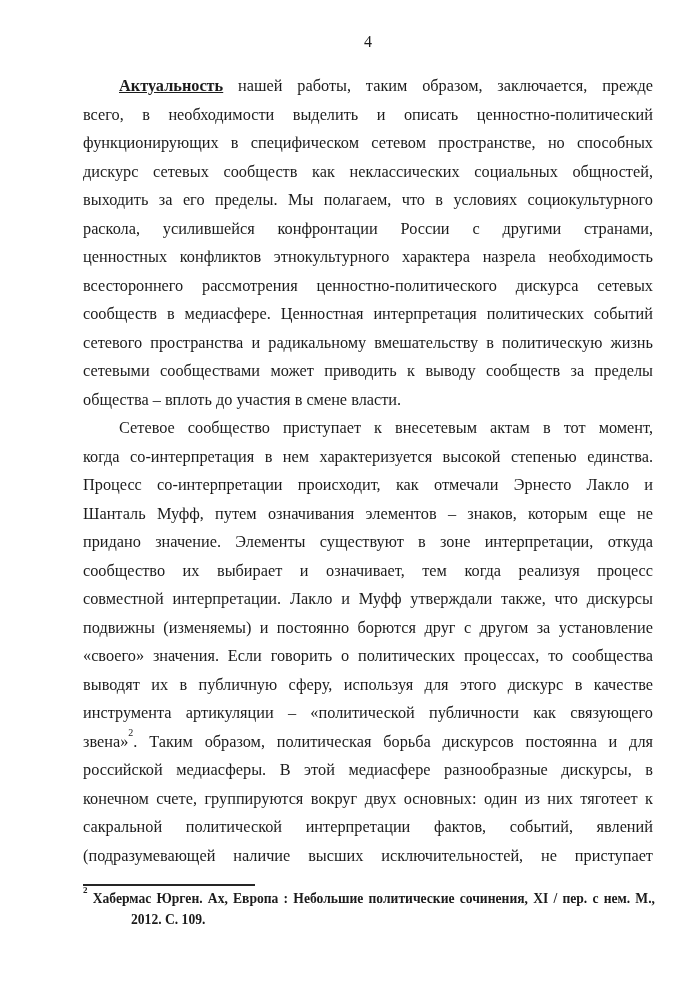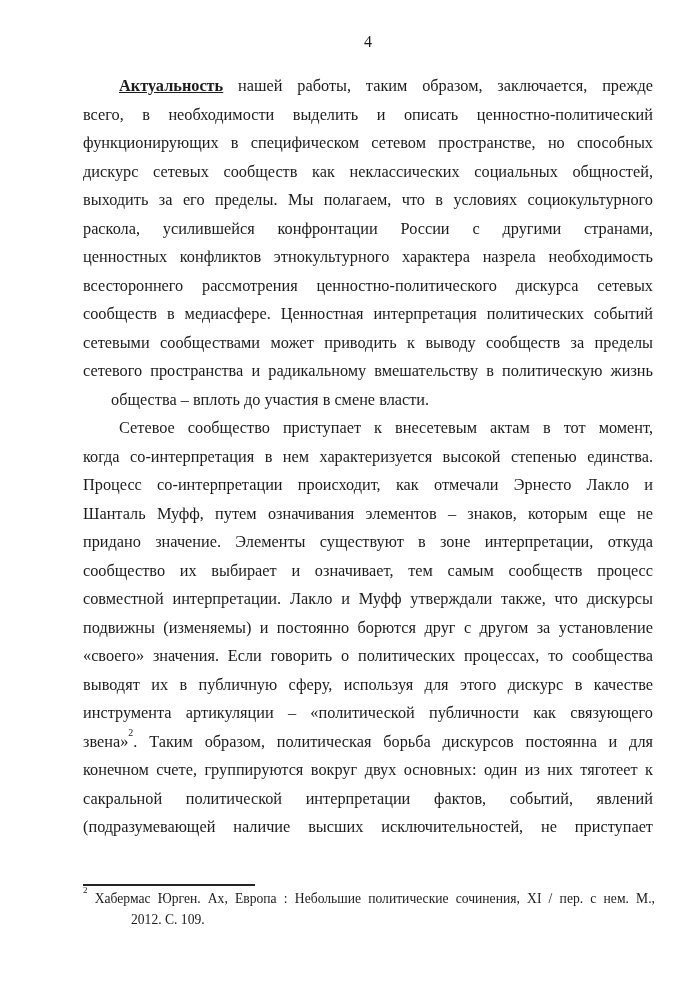--- a/index.html
+++ b/index.html
@@ -33,21 +33,21 @@
   }
   .paragraph { margin: 0; padding: 0; }
   .line {
     font-size: 16.3px;
     line-height: 28.5px;
     height: 28.5px;
     text-align: justify;
     text-align-last: justify;
   }
   .line.first-line { text-indent: 36px; }
-  .line.end-line { text-align-last: left; margin-left: 28px; }
+  .line.end-line { text-align-last: left; }
   .seg-bold { font-weight: bold; text-decoration: underline; }
   .seg-sup {
     font-size: 10px;
     position: relative;
     top: -0.45em;
     line-height: 0;
   }
   .footnote-separator {
     position: absolute;
     left: 83px;
@@ -61,20 +61,21 @@
     left: 83px;
     top: 889px;
     width: 572px;
   }
   .fn-line {
     font-size: 13.6px;
     line-height: 20.5px;
     height: 20.5px;
     text-align: justify;
     text-align-last: justify;
+    font-weight: bold;
   }
   .fn-line.end-line { text-align-last: left; margin-left: 48px; }
   .fn-line .seg-sup {
     font-size: 9px;
     top: -0.5em;
   }
 </style>
 </head>
 <body>
 
@@ -85,37 +86,38 @@
       <div class="paragraph">
         <div class="line first-line"><span class="seg-bold">Актуальность</span><span class=""> нашей работы, таким образом, заключается, прежде</span></div>
         <div class="line"><span class="">всего, в необходимости выделить и описать ценностно-политический</span></div>
         <div class="line"><span class="">функционирующих в специфическом сетевом пространстве, но способных</span></div>
         <div class="line"><span class="">дискурс сетевых сообществ как неклассических социальных общностей,</span></div>
         <div class="line"><span class="">выходить за его пределы. Мы полагаем, что в условиях социокультурного</span></div>
         <div class="line"><span class="">раскола, усилившейся конфронтации России с другими странами,</span></div>
         <div class="line"><span class="">ценностных конфликтов этнокультурного характера назрела необходимость</span></div>
         <div class="line"><span class="">всестороннего рассмотрения ценностно-политического дискурса сетевых</span></div>
         <div class="line"><span class="">сообществ в медиасфере. Ценностная интерпретация политических событий</span></div>
+        <div class="line"><span class="">сетевого пространства и радикальному вмешательству в политическую жизнь</span></div>
         <div class="line"><span class="">сетевыми сообществами может приводить к выводу сообществ за пределы</span></div>
-        <div class="line"><span class="">сетевого пространства и радикальному вмешательству в политическую жизнь</span></div>
         <div class="line end-line"><span class="">общества – вплоть до участия в смене власти.</span></div>
       </div>
       <div class="paragraph">
         <div class="line first-line"><span class="">Сетевое сообщество приступает к внесетевым актам в тот момент,</span></div>
         <div class="line"><span class="">когда со-интерпретация в нем характеризуется высокой степенью единства.</span></div>
         <div class="line"><span class="">Процесс со-интерпретации происходит, как отмечали Эрнесто Лакло и</span></div>
         <div class="line"><span class="">Шанталь Муфф, путем означивания элементов – знаков, которым еще не</span></div>
         <div class="line"><span class="">придано значение. Элементы существуют в зоне интерпретации, откуда</span></div>
-        <div class="line"><span class="">сообщество их выбирает и означивает, тем самым сообществ процесс</span></div>
+        <div class="line"><span class="">сообщество их выбирает и означивает, тем когда реализуя процесс</span></div>
         <div class="line"><span class="">совместной интерпретации. Лакло и Муфф утверждали также, что дискурсы</span></div>
         <div class="line"><span class="">подвижны (изменяемы) и постоянно борются друг с другом за установление</span></div>
         <div class="line"><span class="">«своего» значения. Если говорить о политических процессах, то сообщества</span></div>
         <div class="line"><span class="">выводят их в публичную сферу, используя для этого дискурс в качестве</span></div>
         <div class="line"><span class="">инструмента артикуляции – «политической публичности как связующего</span></div>
         <div class="line"><span class="">звена»</span><sup class=" seg-sup">2</sup><span class="">. Таким образом, политическая борьба дискурсов постоянна и для</span></div>
+        <div class="line"><span class="">российской медиасферы. В этой медиасфере разнообразные дискурсы, в</span></div>
         <div class="line"><span class="">конечном счете, группируются вокруг двух основных: один из них тяготеет к</span></div>
         <div class="line"><span class="">сакральной политической интерпретации фактов, событий, явлений</span></div>
         <div class="line"><span class="">(подразумевающей наличие высших исключительностей, не приступает</span></div>
       </div>
     </div>
 
   <div class="footnote-separator"></div>
 
   <div class="footnote">
       <div class="fn-line"><sup class=" seg-sup">2</sup><span class=""> Хабермас Юрген. Ах, Европа : Небольшие политические сочинения, XI / пер. с нем. М.,</span></div>

